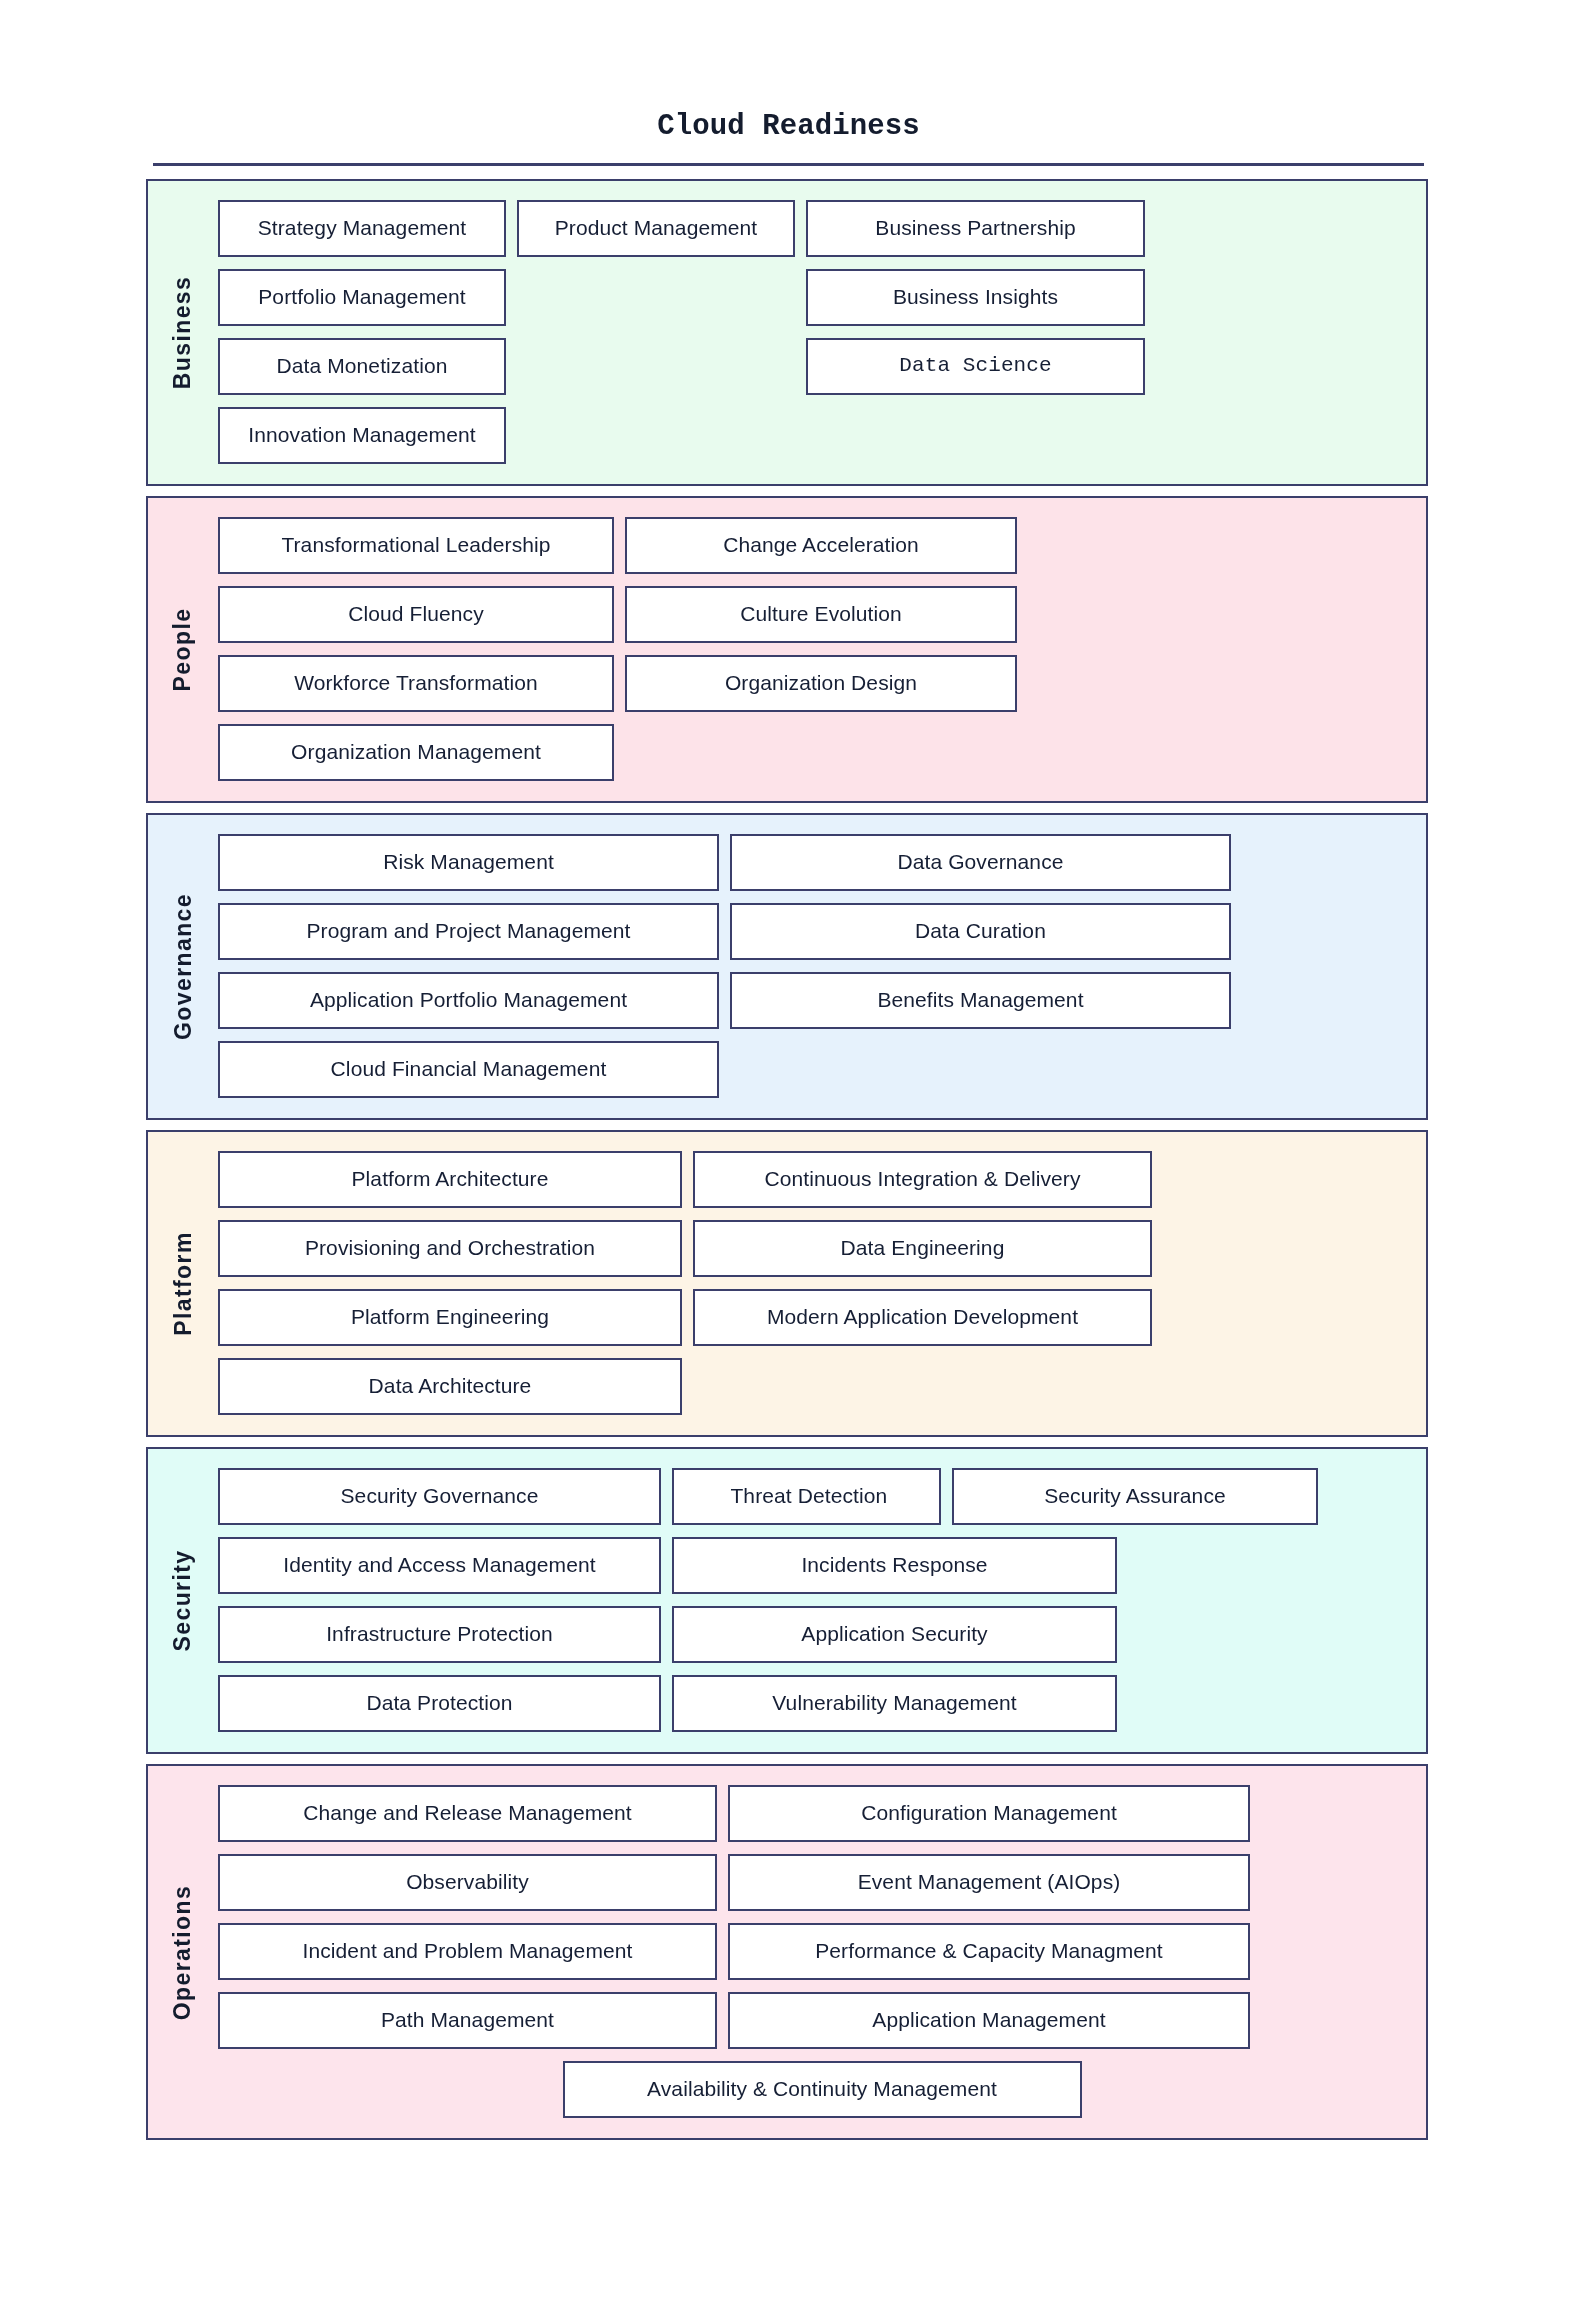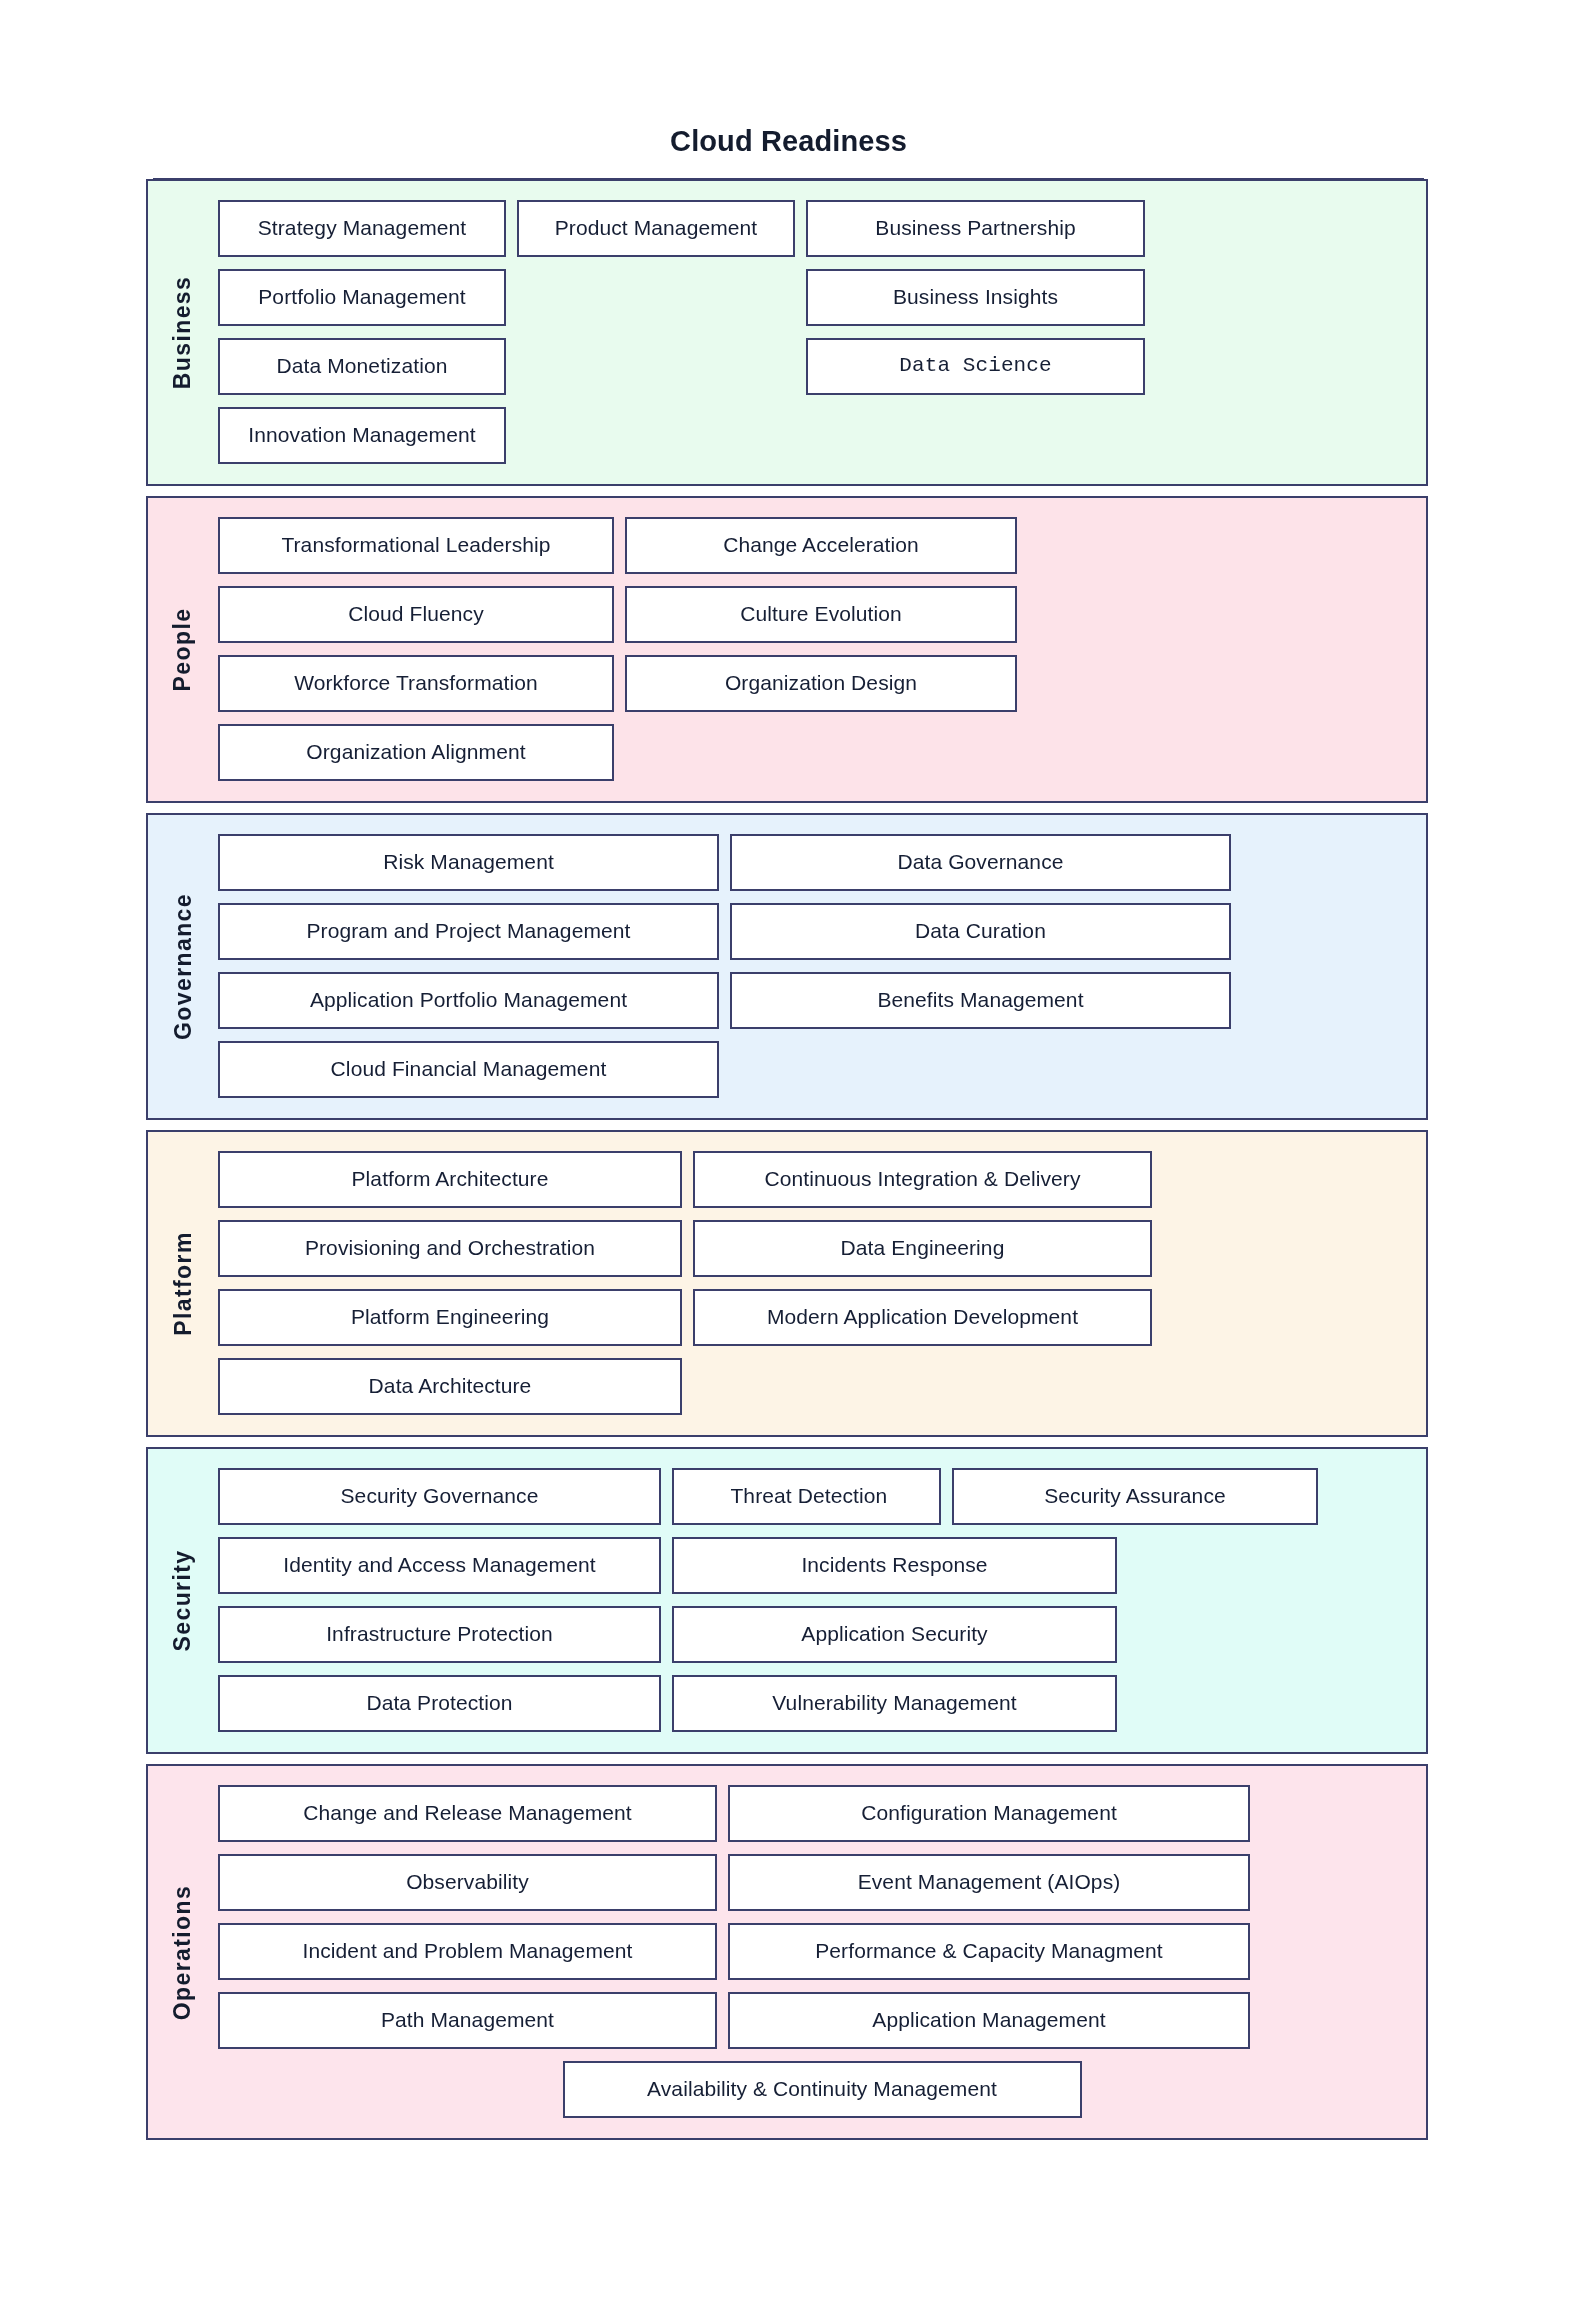--- a/index.html
+++ b/index.html
@@ -21,22 +21,23 @@
     width: 1577px;
     height: 2890px;
     position: relative;
     box-sizing: border-box;
   }
 
   
   .title-block {
     position: absolute;
     left: 153px;
-    top: 126px;
+    top: 111px;
     width: 1271px;
+    font-family: Liberation Mono, monospace;
   }
   .page-title {
     text-align: center;
     font-size: 29px;
     font-weight: 700;
     letter-spacing: 0.1px;
     color: #141c2e;
     line-height: 1.1;
     margin: 0 0 20.4px 0;
   }
@@ -173,21 +174,21 @@
           </div>
           <div class="row">
             <div class="cap" style="width: 396px; flex: 0 0 396px;">Cloud Fluency</div>
             <div class="cap" style="width: 392px; flex: 0 0 392px;">Culture Evolution</div>
           </div>
           <div class="row">
             <div class="cap" style="width: 396px; flex: 0 0 396px;">Workforce Transformation</div>
             <div class="cap" style="width: 392px; flex: 0 0 392px;">Organization Design</div>
           </div>
           <div class="row">
-            <div class="cap" style="width: 396px; flex: 0 0 396px;">Organization Alignment</div>
+            <div class="cap" style="width: 396px; flex: 0 0 396px;">Organization Management</div>
           </div>
         </div>
       </div>
       <div class="section sec-governance">
         <div class="section-label-col">
           <div class="section-label">Governance</div>
         </div>
         <div class="rows">
           <div class="row">
             <div class="cap" style="width: 501px; flex: 0 0 501px;">Risk Management</div>

